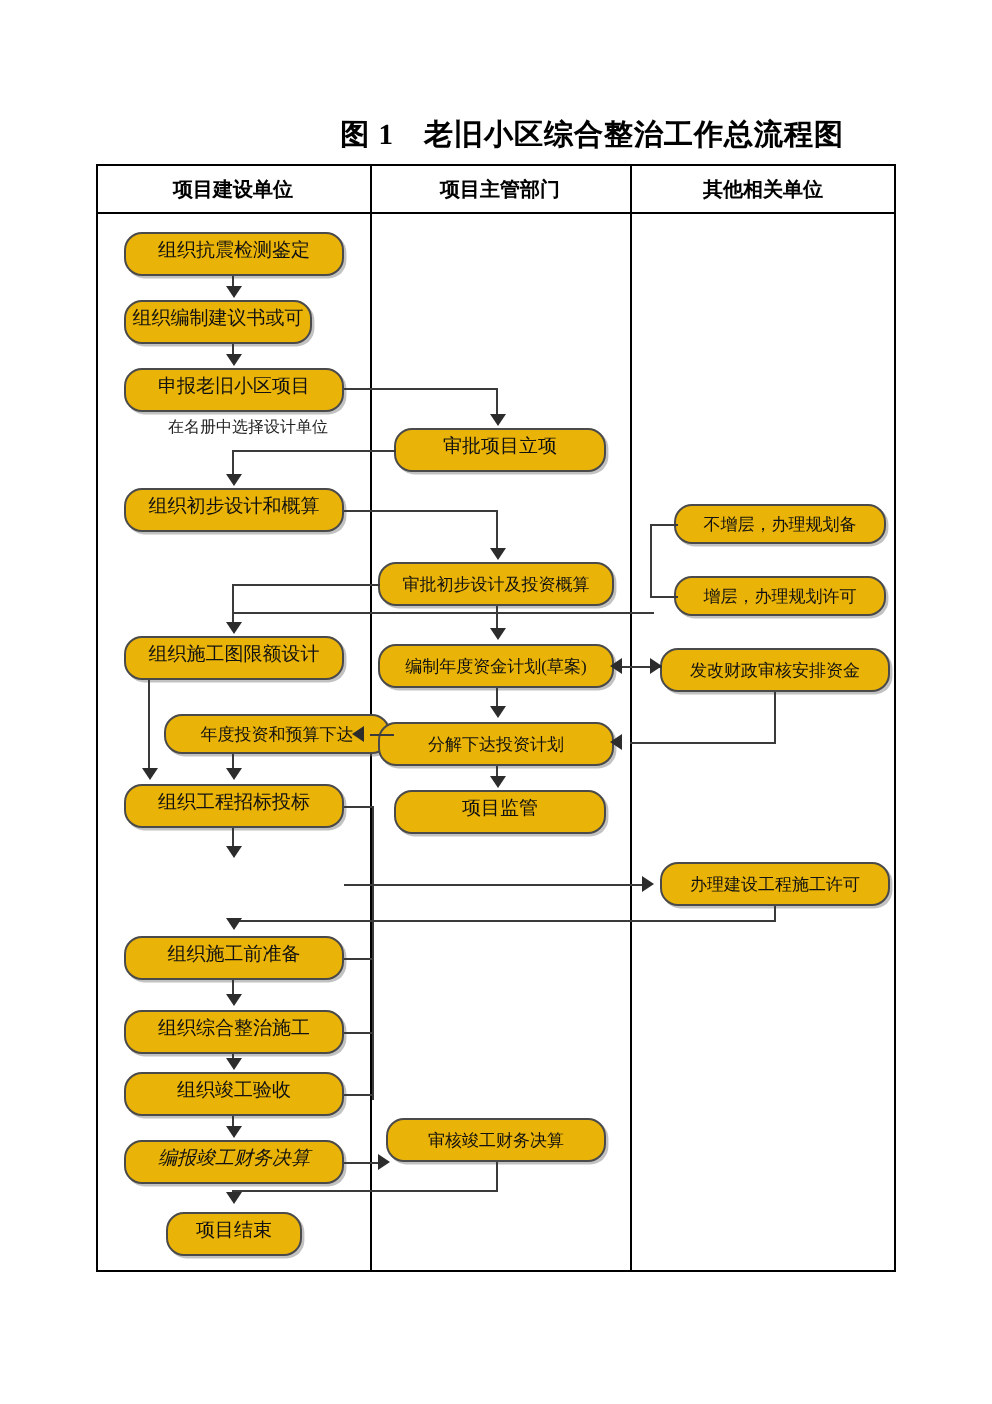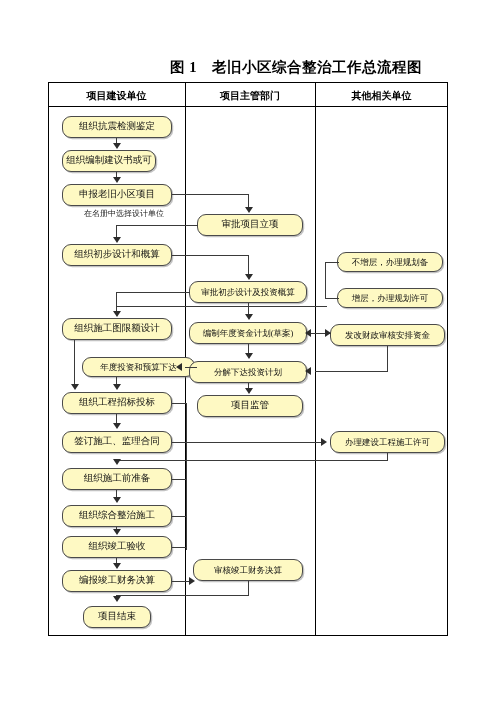--- a/index.html
+++ b/index.html
@@ -42,21 +42,21 @@
     font-family:"Liberation Serif","DejaVu Serif",serif;color:#000;
   }
   .colhdr.c1{left:48px;width:137px;}
   .colhdr.c2{left:185px;width:130px;}
   .colhdr.c3{left:315px;width:133px;}
 
   
   .node{
     position:absolute;box-sizing:border-box;
     border:1.1px solid #4a4a4a;border-radius:9px;
-    background:#fef9c3;
+    background:#eab308;
     box-shadow:1.2px 1.2px 0 rgba(120,120,120,0.45);
     display:flex;align-items:center;justify-content:center;
     text-align:right;
     font-family:"Liberation Serif","DejaVu Serif",serif;
     font-size:9.5px;line-height:1.05;color:#111;
     letter-spacing:0px;
     padding:0 2px;
     white-space:nowrap;
   }
   .node.small{font-size:8.5px;}
@@ -102,25 +102,24 @@
   <div class="colhdr c2">项目主管部门</div>
   <div class="colhdr c3">其他相关单位</div>
 
   <div class="node" style="left:62px;top:116px;width:110px;height:22px;">组织抗震检测鉴定</div>
   <div class="node" style="left:62px;top:150px;width:94px;height:22px;">组织编制建议书或可</div>
   <div class="node" style="left:62px;top:184px;width:110px;height:22px;">申报老旧小区项目</div>
   <div class="node" style="left:62px;top:244px;width:110px;height:22px;">组织初步设计和概算</div>
   <div class="node" style="left:62px;top:318px;width:110px;height:22px;">组织施工图限额设计</div>
   <div class="node small" style="left:82px;top:357px;width:113px;height:20px;">年度投资和预算下达</div>
   <div class="node" style="left:62px;top:392px;width:110px;height:22px;">组织工程招标投标</div>
-  <div class="node" style="left:62px;top:431px;width:110px;height:22px;">签订施工、监理合同</div>
   <div class="node" style="left:62px;top:468px;width:110px;height:22px;">组织施工前准备</div>
   <div class="node" style="left:62px;top:505px;width:110px;height:22px;">组织综合整治施工</div>
   <div class="node" style="left:62px;top:536px;width:110px;height:22px;">组织竣工验收</div>
-  <div class="node" style="left:62px;top:570px;width:110px;height:22px;">编报竣工财务决算</div>
+  <div class="node" style="left:62px;top:570px;width:110px;height:22px;font-style:italic;">编报竣工财务决算</div>
   <div class="node" style="left:83px;top:606px;width:68px;height:22px;">项目结束</div>
 
   <div class="node" style="left:197px;top:214px;width:106px;height:22px;">审批项目立项</div>
   <div class="node small" style="left:189px;top:281px;width:118px;height:22px;">审批初步设计及投资概算</div>
   <div class="node small" style="left:189px;top:322px;width:118px;height:22px;">编制年度资金计划(草案)</div>
   <div class="node small" style="left:189px;top:361px;width:118px;height:22px;">分解下达投资计划</div>
   <div class="node" style="left:197px;top:395px;width:106px;height:22px;">项目监管</div>
   <div class="node small" style="left:193px;top:559px;width:110px;height:22px;">审核竣工财务决算</div>
 
   <div class="node small" style="left:337px;top:252px;width:106px;height:20px;">不增层，办理规划备</div>

